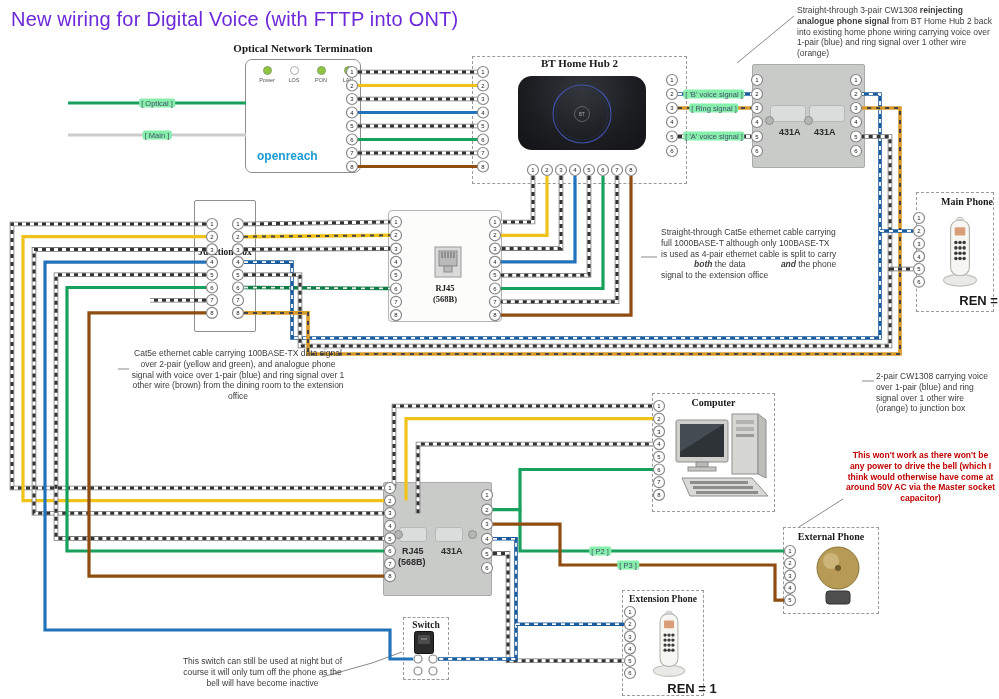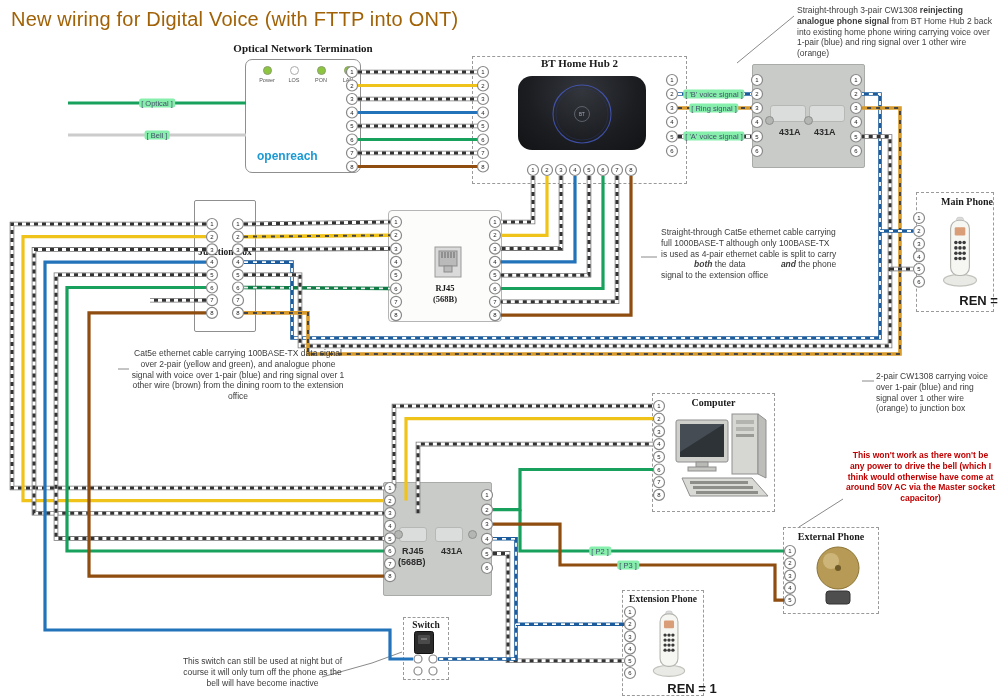--- a/index.html
+++ b/index.html
@@ -1,19 +1,19 @@
 <!DOCTYPE html>
 <html style="--c-yellow: #EFC319; --c-blue: #2273BA; --c-bluedark: #1D5C9C; --c-green: #17A15C; --c-greendark: #0E7A44; --c-brown: #8F4D10; --c-orange: #D79A2B; --c-graywire: #CCCCCC; --c-red: #C00000; --c-openreach: #1C9AD4; --c-ledgreen: #8CC63F;"><head>
 <meta charset="utf-8">
 <style>
   html,body{margin:0;padding:0;}
   body{width:999px;height:699px;position:relative;background:#fff;
        font-family:"Liberation Sans","DejaVu Sans",sans-serif;overflow:hidden;}
   .abs{position:absolute;}
-  .title{left:11px;top:8px;font-size:20px;font-weight:500;color:#a16207;letter-spacing:.2px;text-align:center;}
+  .title{left:11px;top:8px;font-size:20px;font-weight:500;color:#6d28d9;letter-spacing:.2px;text-align:center;}
   .box{position:absolute;box-sizing:border-box;background:#fff;border:1.4px solid #8f8f8f;border-radius:7px;z-index:1;}
   .dashedbox{position:absolute;box-sizing:border-box;border:1.2px dashed #9a9a9a;background:transparent;z-index:1;}
   .graybox{position:absolute;box-sizing:border-box;background:#c8cbc8;border:1px solid #a8aba8;border-radius:2px;z-index:1;}
   .boxtitle{position:absolute;font-weight:bold;font-size:11px;color:#1a1a1a;text-align:center;white-space:nowrap;z-index:2;font-family:Liberation Serif, serif;}
   .smtitle{font-size:10px;}
   .ont-leds{position:absolute;left:258px;top:66px;display:flex;gap:9px;z-index:2;}
   .led{display:flex;flex-direction:column;align-items:center;width:18px;}
   .led .dot{width:7px;height:7px;border-radius:50%;background:var(--c-ledgreen);border:1px solid #8aa06a;}
   .led .dot.off{background:#fff;border:1px solid #aaa;}
   .led .cap{font-size:5.5px;color:#555;margin-top:2px;white-space:nowrap;}
@@ -545,19 +545,19 @@
     <circle cx="630" cy="673" r="5.5" fill="#fff" stroke="#888" stroke-width="1.2"></circle>
     <text x="630" y="675.1" text-anchor="middle" font-size="6" fill="#222" font-family="&quot;Liberation Sans&quot;,sans-serif">6</text>
     <circle cx="418" cy="659" r="4" fill="#fff" stroke="#888" stroke-width="1.2"></circle>
     <circle cx="433" cy="659" r="4" fill="#fff" stroke="#888" stroke-width="1.2"></circle>
     <circle cx="418" cy="671" r="4" fill="#fff" stroke="#888" stroke-width="1.2"></circle>
     <circle cx="433" cy="671" r="4" fill="#fff" stroke="#888" stroke-width="1.2"></circle>
   </svg>
 
 <div class="pill-layer">
   <span class="pill" style="left:157px;top:103px;">[ Optical ]</span>
-  <span class="pill" style="left:157px;top:135px;">[ Bell ]</span>
+  <span class="pill" style="left:157px;top:135px;">[ Main ]</span>
   <span class="pill" style="left:714px;top:94px;">[ 'B' voice signal ]</span>
   <span class="pill" style="left:714px;top:108px;">[ Ring signal ]</span>
   <span class="pill" style="left:714px;top:136px;">[ 'A' voice signal ]</span>
   <span class="pill" style="left:600px;top:551px;">[ P2 ]</span>
   <span class="pill" style="left:628px;top:565px;">[ P3 ]</span>
 </div>
 
 </body></html>

